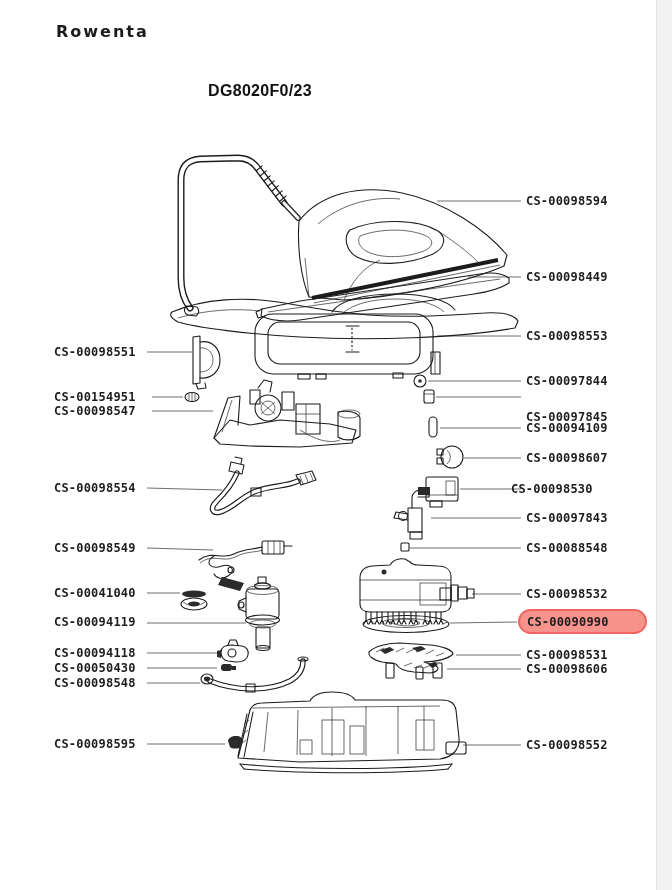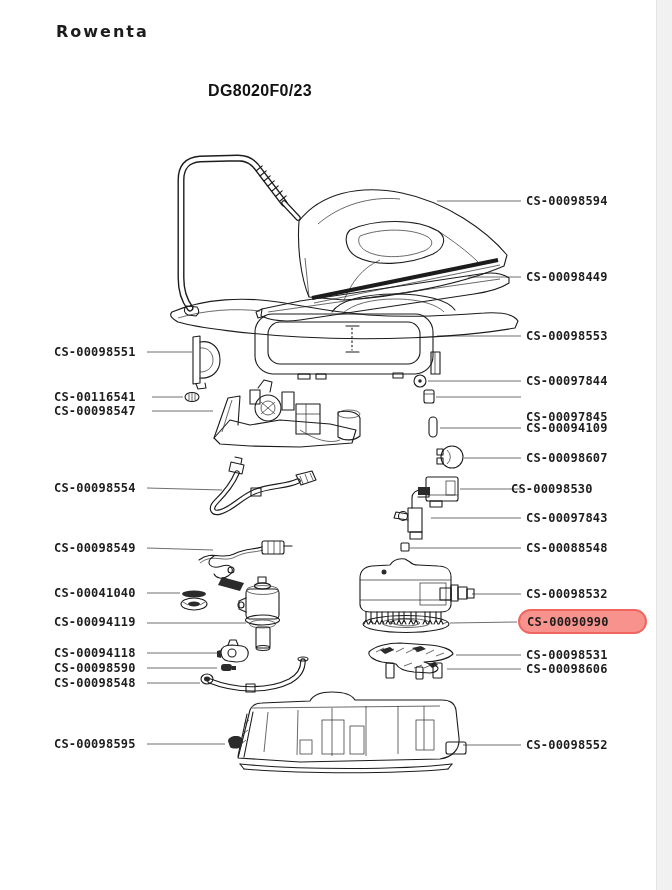--- a/index.html
+++ b/index.html
@@ -299,28 +299,28 @@
     </g>
 
     <g>
       <path class="dark" d="M228,741 C228,738 232,736 236,736 C240,736 243,738 243,741 L241,747 C238,749 232,749 230,747 Z"></path>
     </g>
   </svg>
 
   <div class="hl-pill"></div>
 
   <span class="part-label" style="left:54px;top:345px;">CS-00098551</span>
-  <span class="part-label" style="left:54px;top:390px;">CS-00116541</span>
+  <span class="part-label" style="left:54px;top:390px;">CS-00154951</span>
   <span class="part-label" style="left:54px;top:404px;">CS-00098547</span>
   <span class="part-label" style="left:54px;top:481px;">CS-00098554</span>
   <span class="part-label" style="left:54px;top:541px;">CS-00098549</span>
   <span class="part-label" style="left:54px;top:586px;">CS-00041040</span>
   <span class="part-label" style="left:54px;top:615px;">CS-00094119</span>
   <span class="part-label" style="left:54px;top:646px;">CS-00094118</span>
-  <span class="part-label" style="left:54px;top:661px;">CS-00098590</span>
+  <span class="part-label" style="left:54px;top:661px;">CS-00050430</span>
   <span class="part-label" style="left:54px;top:676px;">CS-00098548</span>
   <span class="part-label" style="left:54px;top:737px;">CS-00098595</span>
 
   <span class="part-label" style="left:526px;top:194px;">CS-00098594</span>
   <span class="part-label" style="left:526px;top:270px;">CS-00098449</span>
   <span class="part-label" style="left:526px;top:329px;">CS-00098553</span>
   <span class="part-label" style="left:526px;top:374px;">CS-00097844</span>
   <span class="part-label" style="left:526px;top:390px;margin-top:20px;">CS-00097845</span>
   <span class="part-label" style="left:526px;top:421px;">CS-00094109</span>
   <span class="part-label" style="left:526px;top:451px;">CS-00098607</span>

